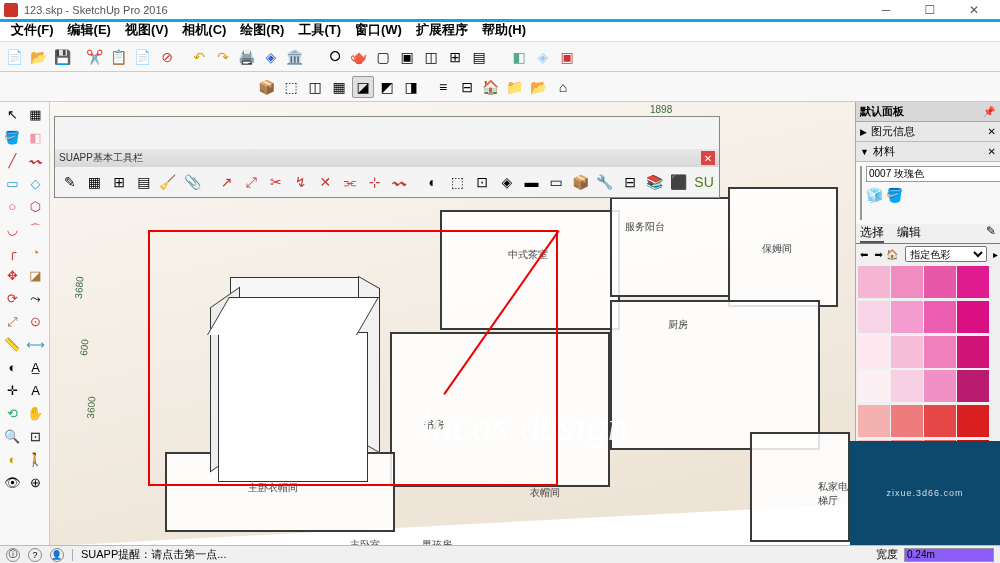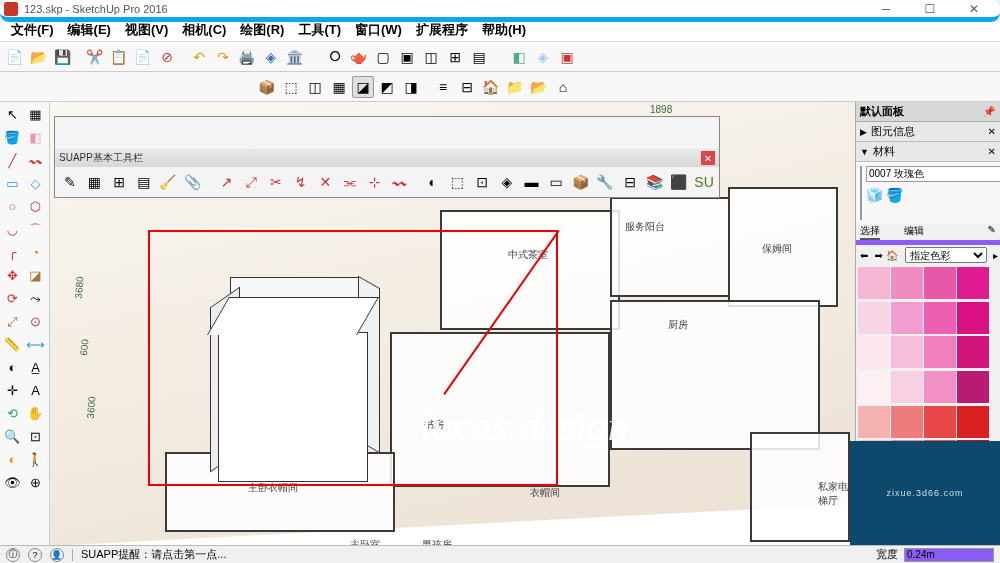--- a/index.html
+++ b/index.html
@@ -1,19 +1,19 @@
 <!DOCTYPE html>
 <html><head>
   <meta charset="utf-8">
   <style>
     * { margin: 0; padding: 0; box-sizing: border-box; font-family: "Microsoft YaHei", SimSun, sans-serif; }
     body { width: 1000px; height: 563px; overflow: hidden; background: #f0f0f0; position: relative; }
 
     
-    .titlebar { height: 22px; background: #fff; display: flex; align-items: center; padding: 0 4px; font-size: 11px; color: #555; border-bottom: 5px solid #0ea5e9; border-radius: 9px; }
+    .titlebar { height: 22px; background: #fff; display: flex; align-items: center; padding: 0 4px; font-size: 11px; color: #555; border-bottom: 3px solid #0ea5e9; }
     .titlebar .app-icon { width: 14px; height: 14px; background: #c8362b; margin-right: 6px; border-radius: 2px; }
     .title-text { flex: 1; }
     .win-controls { display: flex; gap: 0; }
     .win-btn { width: 44px; height: 22px; display: flex; align-items: center; justify-content: center; font-size: 12px; color: #555; }
 
     
     .menubar { height: 20px; background: #fff; display: flex; align-items: flex-end; padding: 0 4px; font-size: 13px; border-bottom: 1px solid #ddd; font-weight: bold; }
     .menubar span { padding: 2px 7px; cursor: default; }
 
     
@@ -49,21 +49,21 @@
 
     .watermark { position: absolute; font-family: "Brush Script MT", cursive; font-size: 42px; color: rgba(255,255,255,0.9); font-style: italic; }
 
     
     .right-panel { width: 145px; background: #f0f0f0; border-left: 1px solid #aaa; font-size: 11px; display: flex; flex-direction: column; }
     .panel-head { background: #d8d8d8; padding: 2px 4px; font-weight: bold; border-bottom: 1px solid #aaa; display: flex; align-items: center; }
     .panel-sec { background: #e8e8e8; padding: 2px 4px; border-bottom: 1px solid #bbb; display:flex; align-items:center; }
     .tri { font-size: 9px; margin-right: 4px; }
     .mat-preview { width: 60px; height: 54px; background: #fde7e7; border: 1px solid #999; margin: 4px; }
     .mat-input { flex:1; height: 16px; font-size: 10px; border: 1px solid #999; padding: 0 2px; background:#fff; }
-    .tab-row { display: flex; font-size: 10px; border-bottom: 5px solid #8b5cf6; padding: 0 4px; gap:24px; }
+    .tab-row { display: flex; font-size: 12px; border-bottom: 1px solid #8b5cf6; padding: 0 4px; gap:13px; }
     .tab-row .tab.active { border-bottom: 2px solid #555; }
     .color-select { margin: 2px 4px; width: calc(100% - 30px); font-size: 10px; height: 16px; }
 
     .swatches { display: flex; flex-wrap: wrap; padding: 2px; gap: 1px; overflow-y: auto; flex:1; }
     .swatch { width: 32px; height: 32px; }
 
     
     .statusbar { height: 18px; background: #f0f0f0; border-top: 1px solid #bbb; display: flex; align-items: center; font-size: 11px; padding: 0 6px; gap: 8px; }
     .status-ico { width: 14px; height: 14px; border: 1px solid #888; border-radius: 50%; display:flex; align-items:center; justify-content:center; font-size:9px; }
     .status-right { margin-left: auto; display:flex; align-items:center; gap:6px; }

